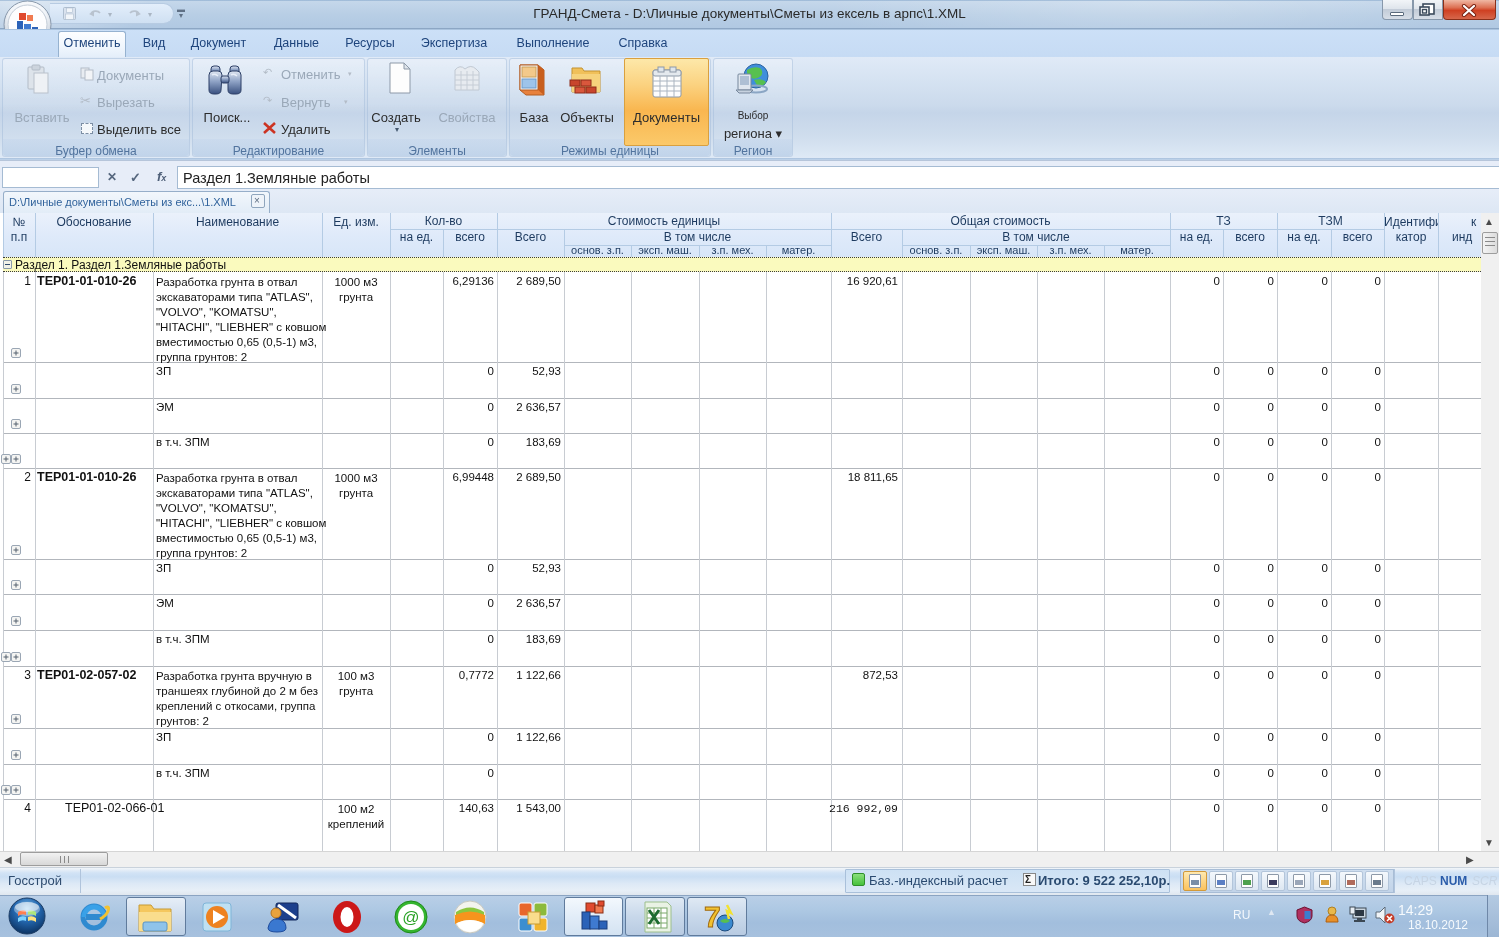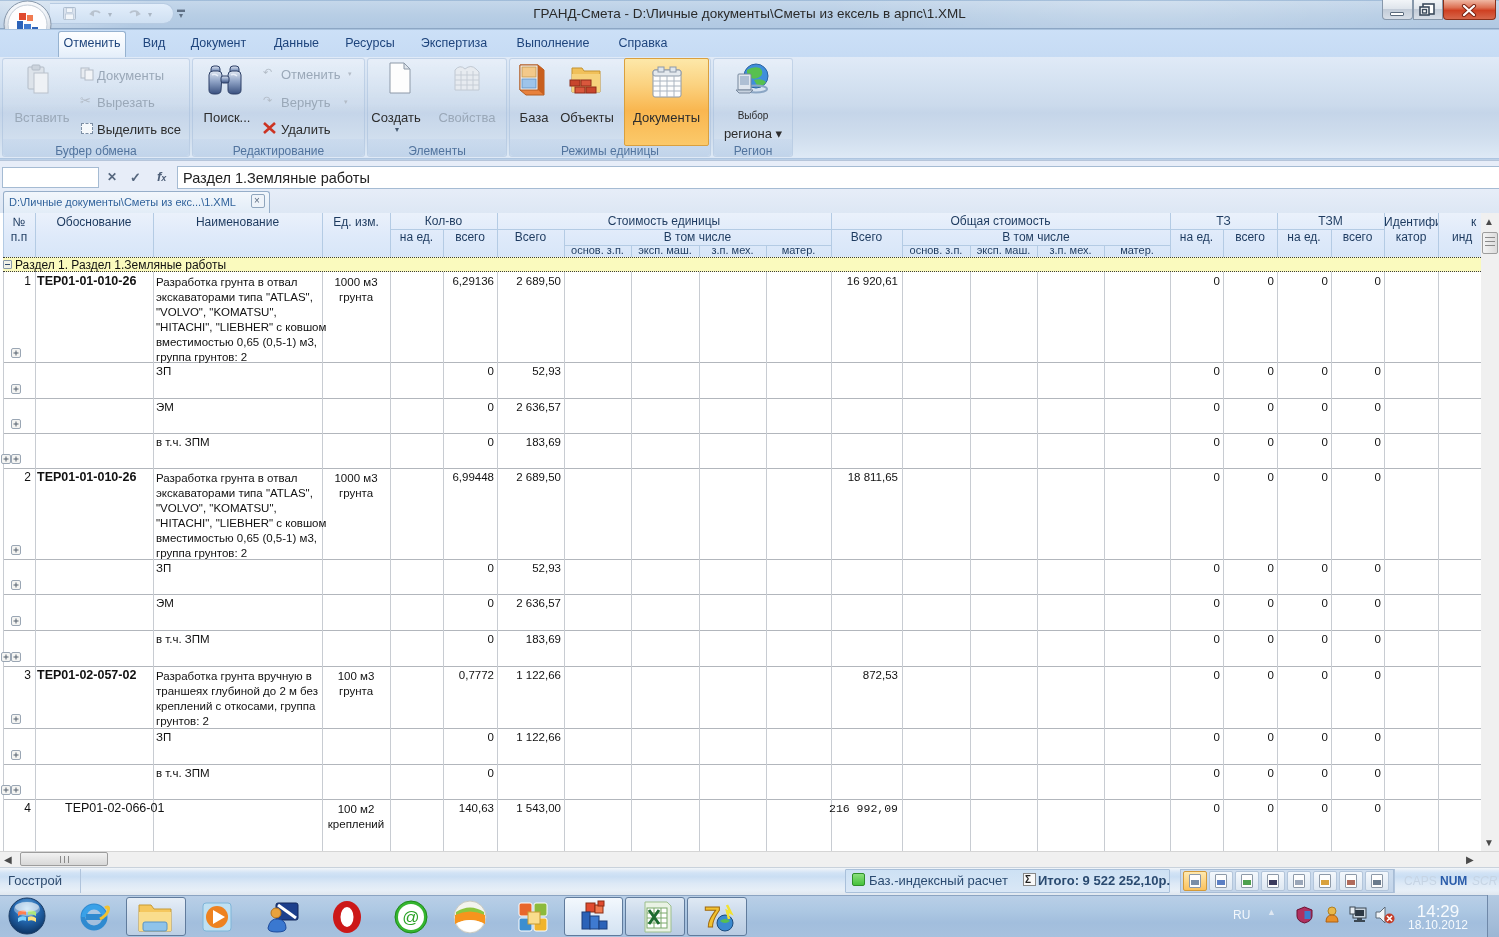--- a/index.html
+++ b/index.html
@@ -610,15 +610,15 @@
 <rect x="7" y="5" width="9" height="6" fill="#2c3844"></rect>
 <rect x="9" y="13" width="5" height="2" fill="#3c4854"></rect>
 <rect x="6" y="15" width="11" height="2" fill="#3c4854"></rect>
 <rect x="2" y="2" width="5" height="7" fill="#e8eef4" stroke="#3c4854"></rect>
 </svg>
 <svg class="ab" style="left:1374px;top:905px" width="22" height="20" viewBox="0 0 22 20">
 <path d="M2 7 L6 7 L11 2 L11 18 L6 13 L2 13 Z" fill="#f0f4f8" stroke="#5c6a78"></path>
 <circle cx="15.5" cy="13.5" r="5" fill="#c43c28"></circle>
 <path d="M13 11 L18 16 M18 11 L13 16" stroke="#fff" stroke-width="1.6"></path>
 </svg>
-<div style="position:absolute;left:1398px;top:902px;width:80px;text-align:center;font-size:17px;color:#f6fafd;">14:29</div>
+<div style="position:absolute;left:1398px;top:902px;width:80px;font-size:14px;color:#f6fafd;">14:29</div>
 <div style="position:absolute;left:1398px;top:918px;width:80px;text-align:center;font-size:12px;color:#f6fafd;">18.10.2012</div>
 <div style="position:absolute;left:1487px;top:895px;width:1px;height:42px;background:#6f88a8"></div>
 <div style="position:absolute;left:1488px;top:895px;width:11px;height:42px;background:linear-gradient(180deg,#b4cae2,#9cb6d4)"></div>
 </body></html>

